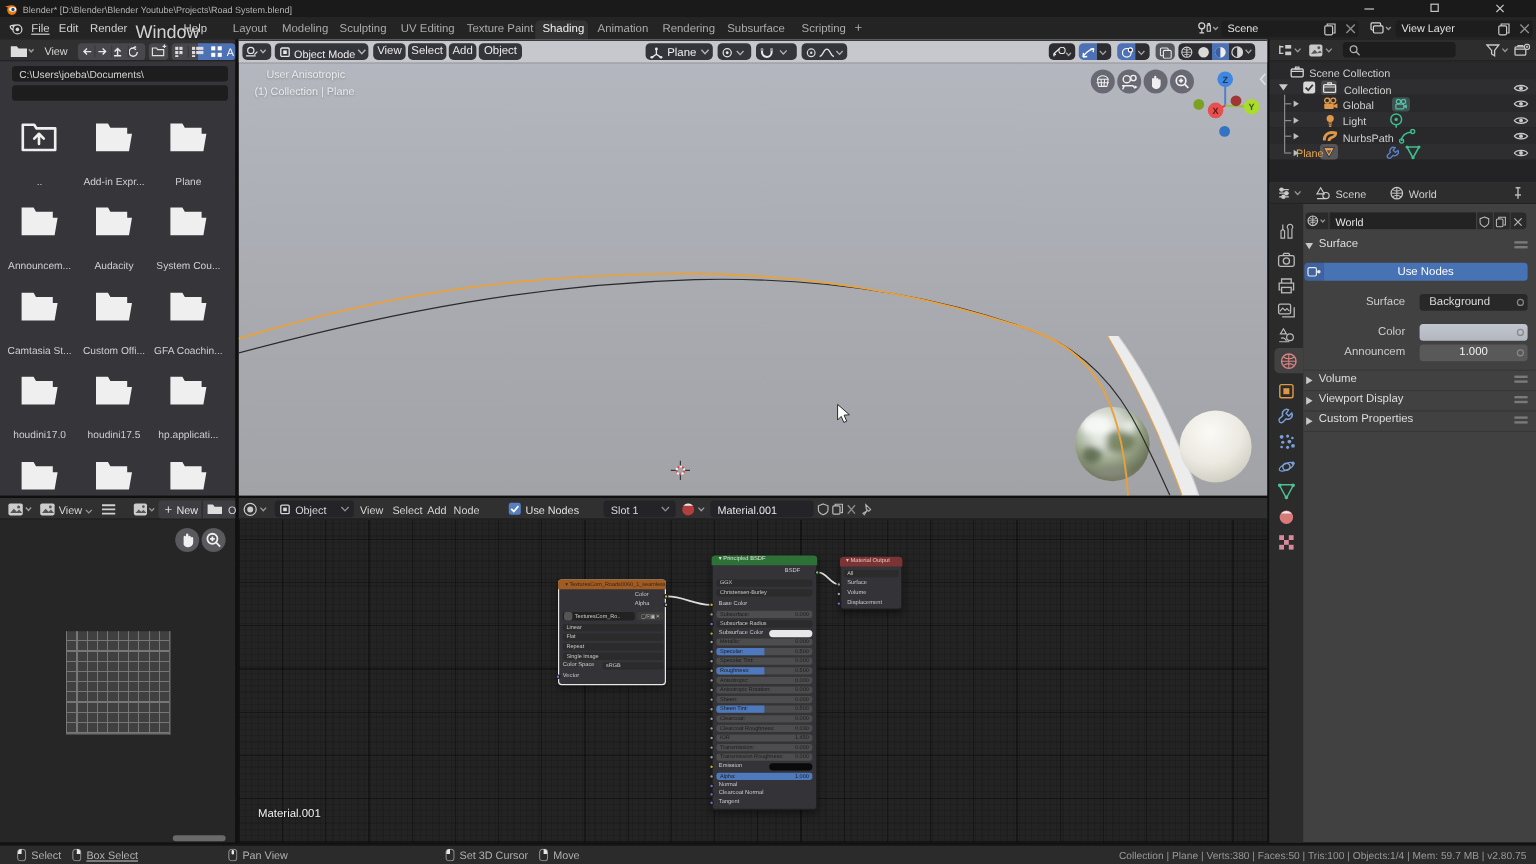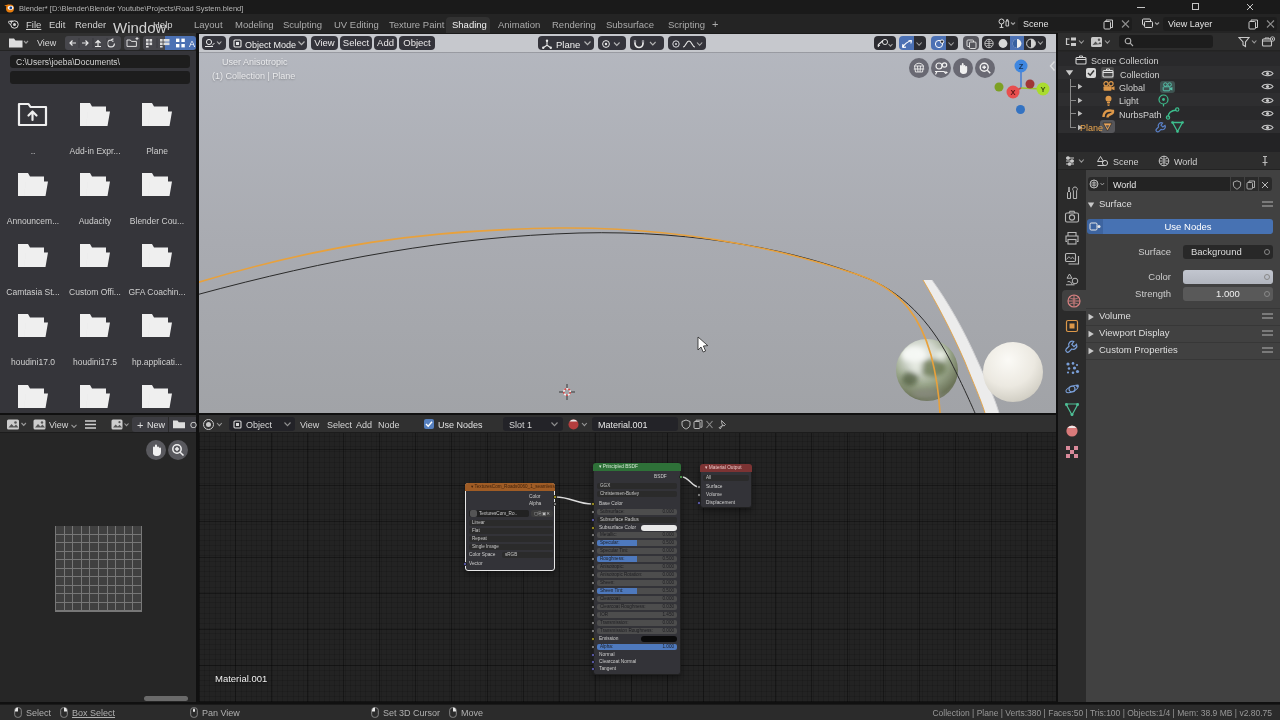--- a/index.html
+++ b/index.html
@@ -161,21 +161,21 @@
         <path d="M2 3 h10 l2 3.5 h14 v5 h-18 l-2 14.5 h-6 Z M8 26 l2 -14.5 h22 L29.5 26 Z" fill="#efefef"></path>
       </svg>
     <div class="flbl" style="left:2px;top:216px;">Announcem...</div>
     <svg class="fold" style="left:78px;top:170px;" viewBox="0 0 34 27">
         <path d="M2 3 h10 l2 3.5 h14 v5 h-18 l-2 14.5 h-6 Z M8 26 l2 -14.5 h22 L29.5 26 Z" fill="#efefef"></path>
       </svg>
     <div class="flbl" style="left:64px;top:216px;">Audacity</div>
     <svg class="fold" style="left:140px;top:170px;" viewBox="0 0 34 27">
         <path d="M2 3 h10 l2 3.5 h14 v5 h-18 l-2 14.5 h-6 Z M8 26 l2 -14.5 h22 L29.5 26 Z" fill="#efefef"></path>
       </svg>
-    <div class="flbl" style="left:126px;top:216px;">Blender Cou...</div>
+    <div class="flbl" style="left:126px;top:216px;">System Cou...</div>
 
     <svg class="fold" style="left:16px;top:241px;" viewBox="0 0 34 27">
         <path d="M2 3 h10 l2 3.5 h14 v5 h-18 l-2 14.5 h-6 Z M8 26 l2 -14.5 h22 L29.5 26 Z" fill="#efefef"></path>
       </svg>
     <div class="flbl" style="left:2px;top:287px;">Camtasia St...</div>
     <svg class="fold" style="left:78px;top:241px;" viewBox="0 0 34 27">
         <path d="M2 3 h10 l2 3.5 h14 v5 h-18 l-2 14.5 h-6 Z M8 26 l2 -14.5 h22 L29.5 26 Z" fill="#efefef"></path>
       </svg>
     <div class="flbl" style="left:64px;top:287px;">Custom Offi...</div>
     <svg class="fold" style="left:140px;top:241px;" viewBox="0 0 34 27">
@@ -916,21 +916,21 @@
     <div class="abs" style="left:1103px;top:219px;width:170px;height:15px;background:#4772b3;border-radius:0 3px 3px 0;color:#fff;font-size:9.5px;text-align:center;line-height:15px;">Use Nodes</div>
 
     <div class="abs" style="left:1086px;top:245px;width:85px;height:14px;font-size:9.5px;color:#cdcdcd;text-align:right;line-height:14px;">Surface</div>
     <div class="abs" style="left:1183px;top:245px;width:90px;height:14px;background:#282828;border-radius:3px;color:#dcdcdc;font-size:9.5px;line-height:14px;padding-left:8px;">Background</div>
     <div class="abs" style="left:1264px;top:249px;width:6px;height:6px;border-radius:50%;border:1px solid #888;"></div>
 
     <div class="abs" style="left:1086px;top:270px;width:85px;height:14px;font-size:9.5px;color:#cdcdcd;text-align:right;line-height:14px;">Color</div>
     <div class="abs" style="left:1183px;top:270px;width:90px;height:14px;background:linear-gradient(#c2c6cf,#b2b6bf);border-radius:3px;"></div>
     <div class="abs" style="left:1264px;top:274px;width:6px;height:6px;border-radius:50%;border:1px solid #888;"></div>
 
-    <div class="abs" style="left:1086px;top:287px;width:85px;height:14px;font-size:9.5px;color:#cdcdcd;text-align:right;line-height:14px;">Strength</div>
+    <div class="abs" style="left:1086px;top:287px;width:85px;height:14px;font-size:9.5px;color:#cdcdcd;text-align:right;line-height:14px;">Announcem</div>
     <div class="abs" style="left:1183px;top:287px;width:90px;height:14px;background:#595959;border-radius:3px;color:#f0f0f0;font-size:9.5px;text-align:center;line-height:14px;">1.000</div>
     <div class="abs" style="left:1264px;top:291px;width:6px;height:6px;border-radius:50%;border:1px solid #888;"></div>
 
     <div class="abs" style="left:1086px;top:308px;width:194px;height:1px;background:#373737;"></div>
     <svg class="abs" style="left:1087px;top:312.5px;" width="8" height="8" viewBox="0 0 8 8">
         <path d="M1.5 0.8 L6.8 4 L1.5 7.2 Z" fill="#c9c9c9"></path>
       </svg>
     <div class="abs" style="left:1099px;top:309.5px;font-size:9.5px;color:#dedede;">Volume</div>
     <div class="abs" style="left:1262px;top:313px;width:11px;height:1.5px;background:#7a7a7a;"></div>
     <div class="abs" style="left:1262px;top:317px;width:11px;height:1.5px;background:#7a7a7a;"></div>
@@ -972,16 +972,16 @@
     <svg class="ms" style="left:371px;" viewBox="0 0 8 11">
       <rect x="0.7" y="0.7" width="6.6" height="9.6" rx="2.6" fill="none" stroke="#909090" stroke-width="0.9"></rect>
       <path d="M1 3 a3 3 0 0 1 3 -2.4 v4 h-3 Z" fill="#e8e8e8"></path>
     </svg>
     <div class="abs txt" style="left:383px;top:708px;color:#b0b0b0;">Set 3D Cursor</div>
     <svg class="ms" style="left:449px;" viewBox="0 0 8 11">
       <rect x="0.7" y="0.7" width="6.6" height="9.6" rx="2.6" fill="none" stroke="#909090" stroke-width="0.9"></rect>
       <path d="M7 3 a3 3 0 0 0 -3 -2.4 v4 h3 Z" fill="#e8e8e8"></path>
     </svg>
     <div class="abs txt" style="left:461px;top:708px;color:#b0b0b0;">Move</div>
-    <div class="abs" style="right:8px;top:708px;font-size:8.5px;color:#989898;">Collection | Plane | Verts:380 | Faces:50 | Tris:100 | Objects:1/4 | Mem: 38.9 MB | v2.80.75</div>
+    <div class="abs" style="right:8px;top:708px;font-size:8.5px;color:#989898;">Collection | Plane | Verts:380 | Faces:50 | Tris:100 | Objects:1/4 | Mem: 59.7 MB | v2.80.75</div>
   </div>
 
 </div>
 
 </body></html>

